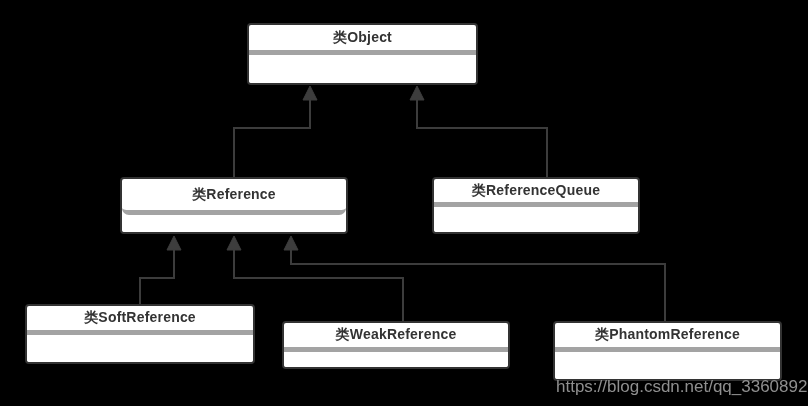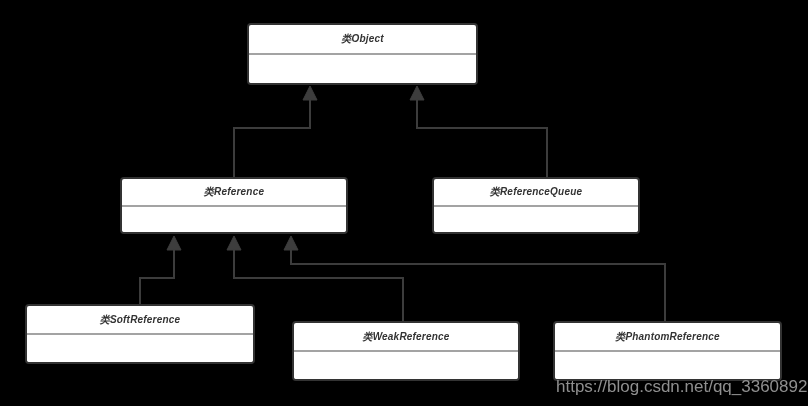--- a/index.html
+++ b/index.html
@@ -36,45 +36,44 @@
     position: absolute;
     box-sizing: border-box;
     background: #ffffff;
     border: 2px solid #333333;
     border-radius: 4px;
     display: flex;
     flex-direction: column;
   }
   .node-title {
     box-sizing: border-box;
-    border-bottom: 2px solid #a3a3a3;
+    border-bottom: 5px solid #a3a3a3;
     display: flex;
     align-items: center;
     justify-content: center;
-    font-size: 10px;
+    font-size: 14px;
     font-weight: 700;
     color: #333333;
     letter-spacing: 0.2px;
-    font-style: italic;
   }
   .node-body {
     flex: 1;
     background: #ffffff;
     border-radius: 0 0 3px 3px;
   }
   
   .node-object            { left: 247px; top: 23px;  width: 231px; height: 62px; }
   .node-object .node-title{ height: 30px; }
   .node-reference         { left: 120px; top: 177px; width: 228px; height: 57px; }
-  .node-reference .node-title { height: 28px; }
+  .node-reference .node-title { height: 36px; border-radius: 7px; }
   .node-reference-queue   { left: 432px; top: 177px; width: 208px; height: 57px; }
   .node-reference-queue .node-title { height: 28px; }
   .node-soft-reference    { left: 25px;  top: 304px; width: 230px; height: 60px; }
   .node-soft-reference .node-title { height: 29px; }
-  .node-weak-reference    { left: 292px; top: 321px; width: 228px; height: 60px; }
+  .node-weak-reference    { left: 282px; top: 321px; width: 228px; height: 48px; }
   .node-weak-reference .node-title { height: 29px; }
   .node-phantom-reference { left: 553px; top: 321px; width: 229px; height: 60px; }
   .node-phantom-reference .node-title { height: 29px; }
 
   .watermark {
     position: absolute;
     left: 556px;
     top: 377px;
     width: 248px;
     font-size: 17px;

